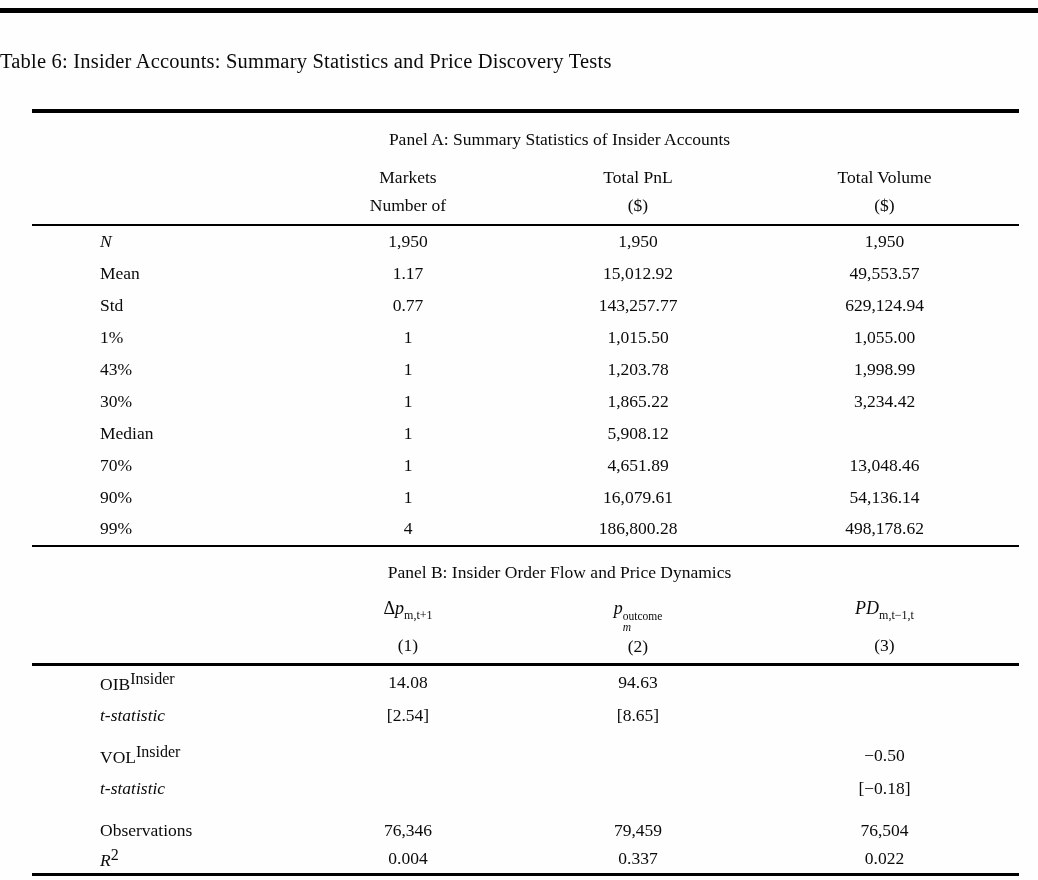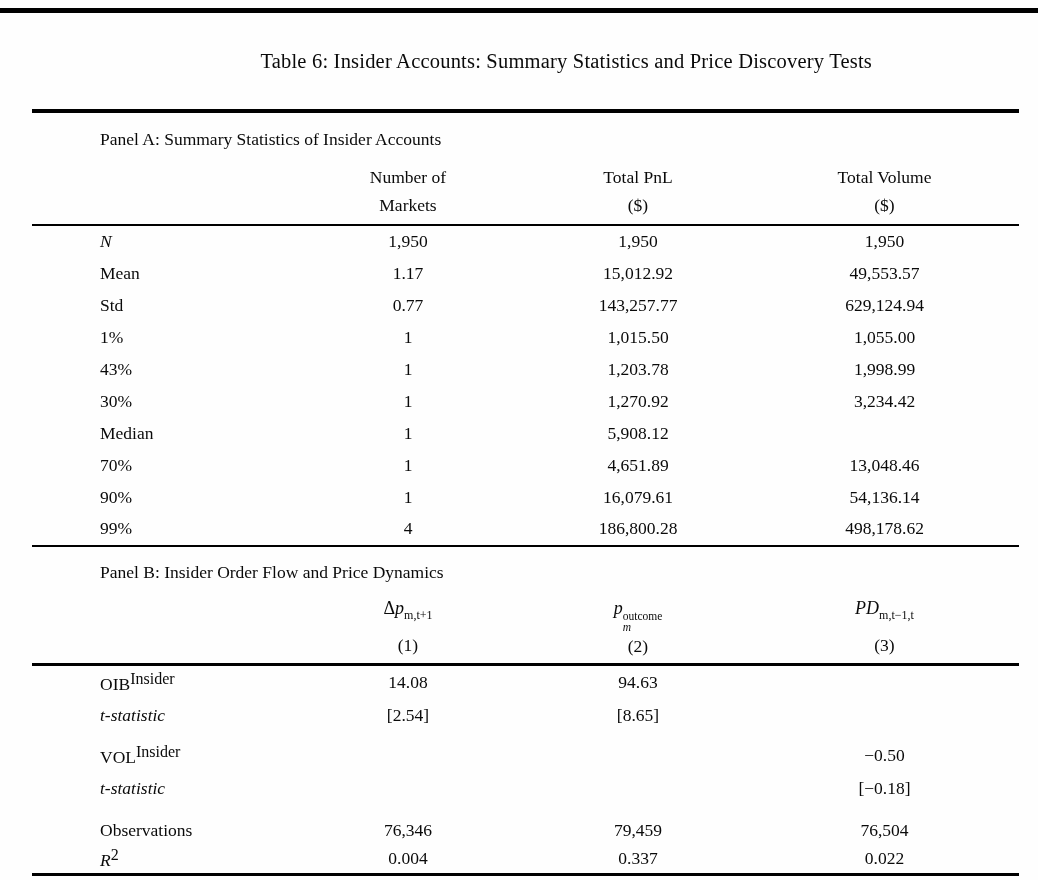--- a/index.html
+++ b/index.html
@@ -3,27 +3,27 @@
 <meta charset="utf-8">
 <style>
   html,body{margin:0;padding:0;}
   body{
     width:1038px;height:880px;position:relative;
     background:#fefefe;color:#0a0a0a;
     font-family:"Liberation Serif","DejaVu Serif",serif;
     overflow:hidden;
   }
   .top-edge-rule{position:absolute;top:8px;left:0;width:1038px;height:5px;background:#000;}
-  .doc-title{position:absolute;top:50px;left:0;width:872px;text-align:right;
+  .doc-title{position:absolute;top:50px;left:0;width:872px;text-align:left;
     font-size:20.5px;letter-spacing:.2px;}
   .table{position:absolute;top:109px;left:32px;width:987px;}
   .rule{width:100%;background:#000;}
   .rule.thick{height:3.5px;}
   .rule.mid{height:2.5px;}
-  .panel-head{padding:13px 0 0 68px;line-height:26px;font-size:17.5px;}
+  .panel-head{padding:13px 0 0 68px;line-height:26px;font-size:17.5px;text-align:center;}
   .panel-head.b{padding-top:12px;}
   .grid{display:grid;grid-template-columns:258px 236px 224px 269px;}
   .cell{text-align:center;font-size:17.5px;}
   .cell.label{text-align:left;padding-left:68px;}
   .colheads-a{padding:11px 0 5px 0;line-height:28px;}
   .colheads-b{padding:6px 0 3px 0;}
   .colheads-b .mathline{line-height:34px;font-size:18px;}
   .colheads-b .numline{line-height:27px;}
   .rows-a .grid{height:31.9px;align-items:center;}
   .row-oib,.row-tstat,.row-vol{height:33px;align-items:center;}
@@ -49,22 +49,22 @@
 
 <div class="table">
 
   <div class="rule thick"></div>
 
   <div class="panel-head">Panel A: Summary Statistics of Insider Accounts</div>
 
   <div class="grid colheads-a">
     <div class="cell label"></div>
     <div class="cell">
+      <div>Markets</div>
       <div>Number of</div>
-      <div>Markets</div>
     </div>
     <div class="cell">
       <div>Total PnL</div>
       <div>($)</div>
     </div>
     <div class="cell">
       <div>Total Volume</div>
       <div>($)</div>
     </div>
   </div>
@@ -98,21 +98,21 @@
     </div>
     <div class="grid">
       <div class="cell label">43%</div>
       <div class="cell">1</div>
       <div class="cell">1,203.78</div>
       <div class="cell">1,998.99</div>
     </div>
     <div class="grid">
       <div class="cell label">30%</div>
       <div class="cell">1</div>
-      <div class="cell">1,270.92</div>
+      <div class="cell">1,865.22</div>
       <div class="cell">3,234.42</div>
     </div>
     <div class="grid">
       <div class="cell label">Median</div>
       <div class="cell">1</div>
       <div class="cell">5,908.12</div>
     </div>
     <div class="grid">
       <div class="cell label">70%</div>
       <div class="cell">1</div>

